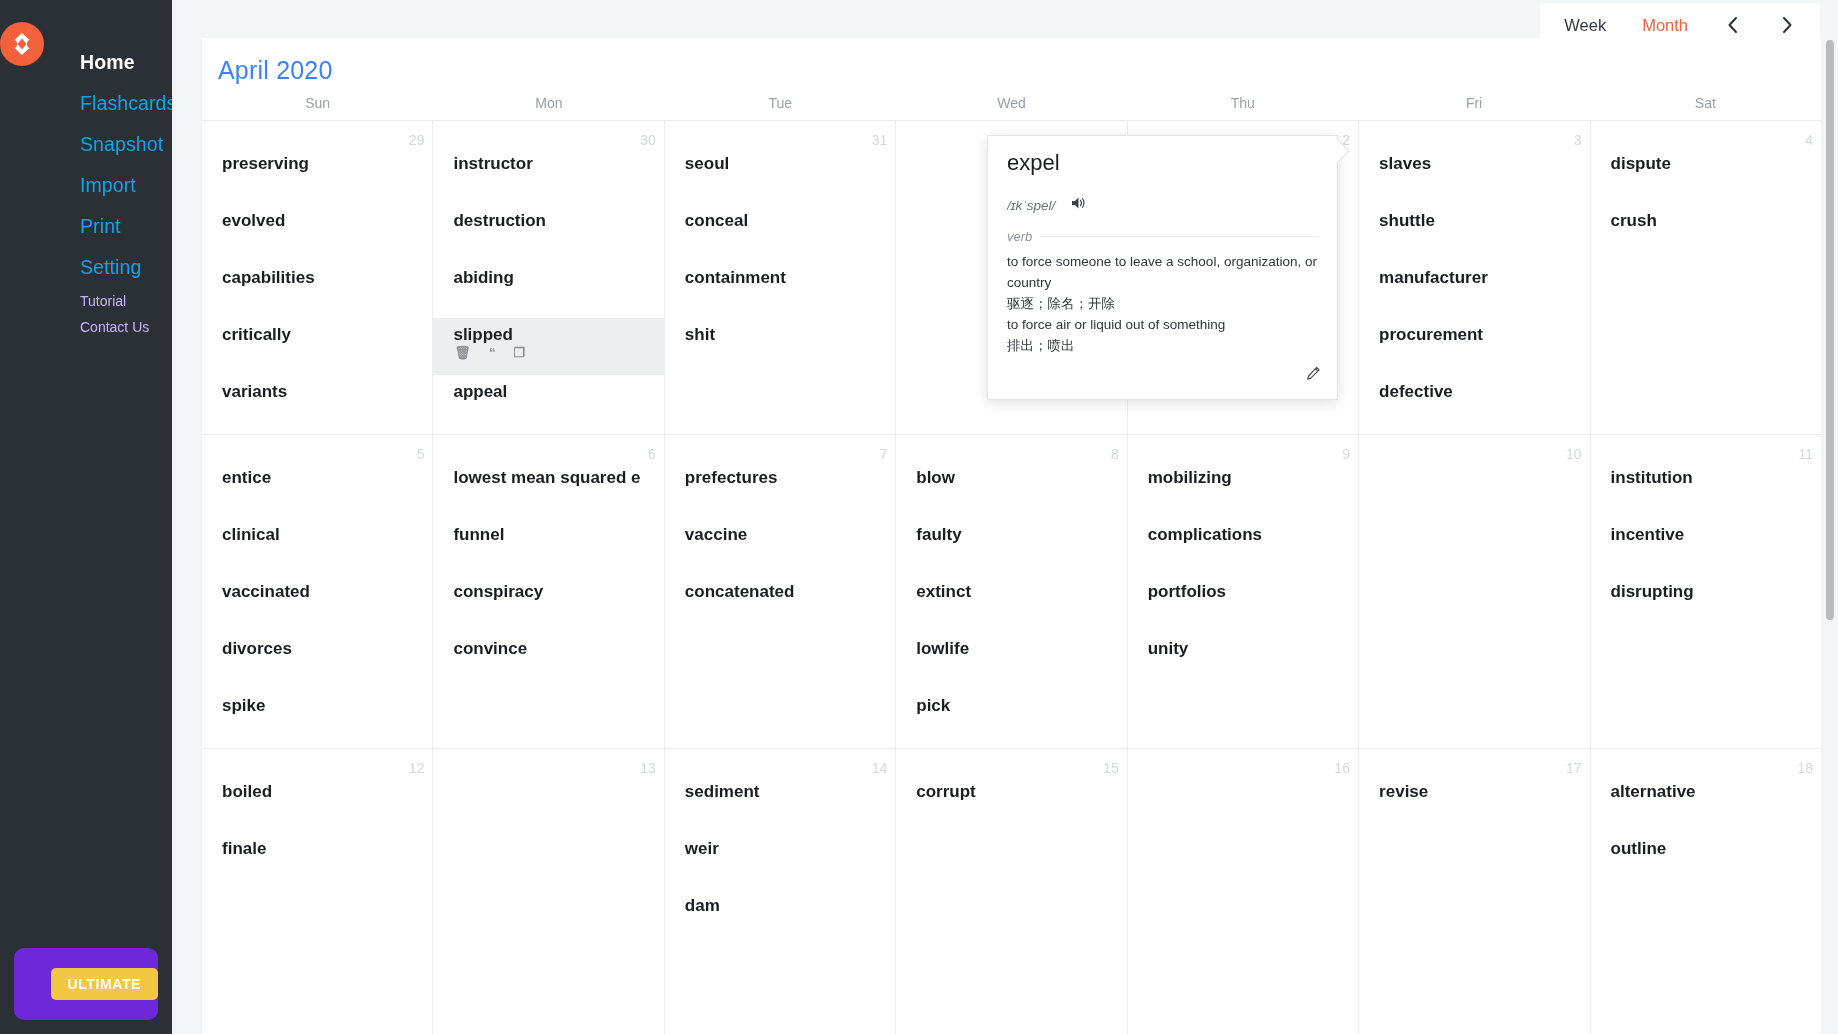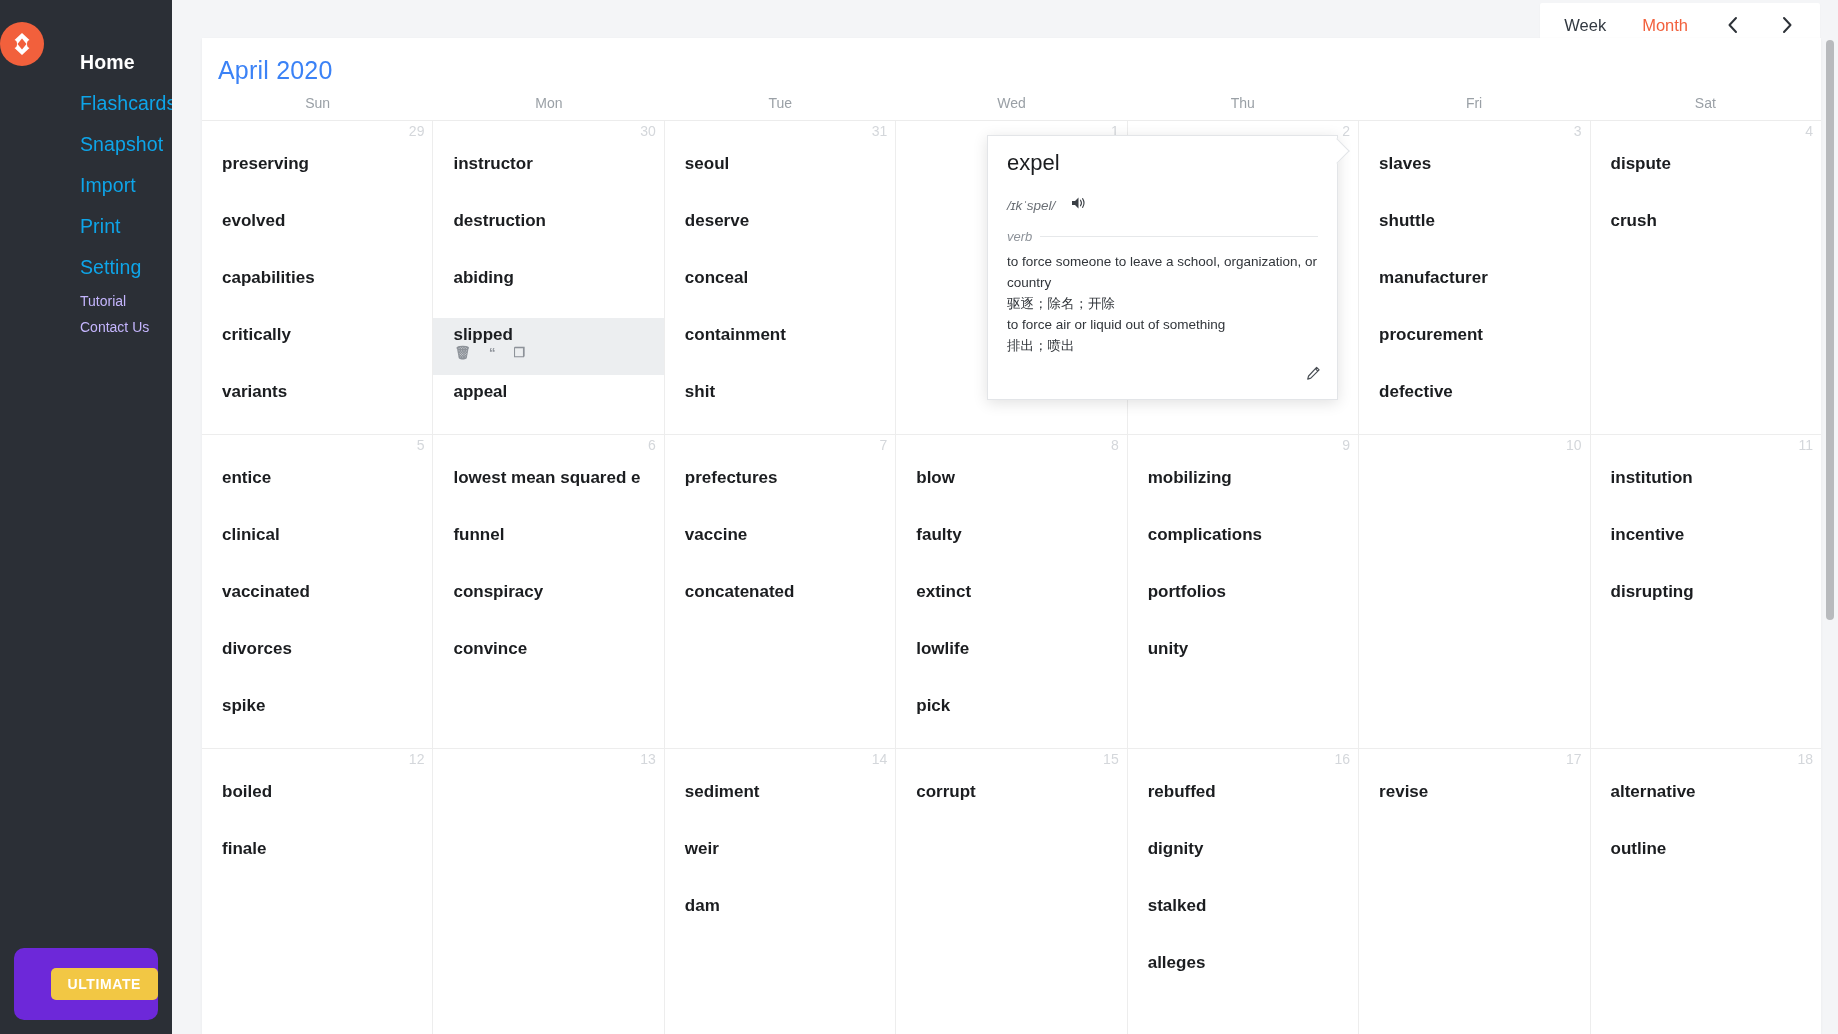--- a/index.html
+++ b/index.html
@@ -138,21 +138,21 @@
   .day-cell {
     flex: 1 1 0;
     border-right: 1px solid #ededed;
     position: relative;
     padding: 4px 0 0 0;
     overflow: hidden;
   }
   .day-cell:last-child { border-right: none; }
   .day-num {
     position: absolute;
-    top: 3px; right: 8px;
+    top: 12px; right: 8px;
     font-size: 14px;
     color: #d4d7db;
     line-height: 1;
   }
   .word-list { padding-top: 22px; }
   .word {
     font-size: 17px;
     font-weight: bold;
     color: #1b1d20;
     padding: 0 10px 0 20px;
@@ -365,23 +365,20 @@
                 </div>
               </div>
             </div>
             <div class="day-cell">
               <div class="day-num">31</div>
               <div class="word-list">
                 <div class="word">
                   <div>seoul</div>
                 </div>
                 <div class="word">
-                  <div>deserve</div>
-                </div>
-                <div class="word">
                   <div>conceal</div>
                 </div>
                 <div class="word">
                   <div>containment</div>
                 </div>
                 <div class="word">
                   <div>shit</div>
                 </div>
               </div>
             </div>
@@ -570,34 +567,20 @@
             <div class="day-cell">
               <div class="day-num">15</div>
               <div class="word-list">
                 <div class="word">
                   <div>corrupt</div>
                 </div>
               </div>
             </div>
             <div class="day-cell">
               <div class="day-num">16</div>
-              <div class="word-list">
-                <div class="word">
-                  <div>rebuffed</div>
-                </div>
-                <div class="word">
-                  <div>dignity</div>
-                </div>
-                <div class="word">
-                  <div>stalked</div>
-                </div>
-                <div class="word">
-                  <div>alleges</div>
-                </div>
-              </div>
             </div>
             <div class="day-cell">
               <div class="day-num">17</div>
               <div class="word-list">
                 <div class="word">
                   <div>revise</div>
                 </div>
               </div>
             </div>
             <div class="day-cell">

